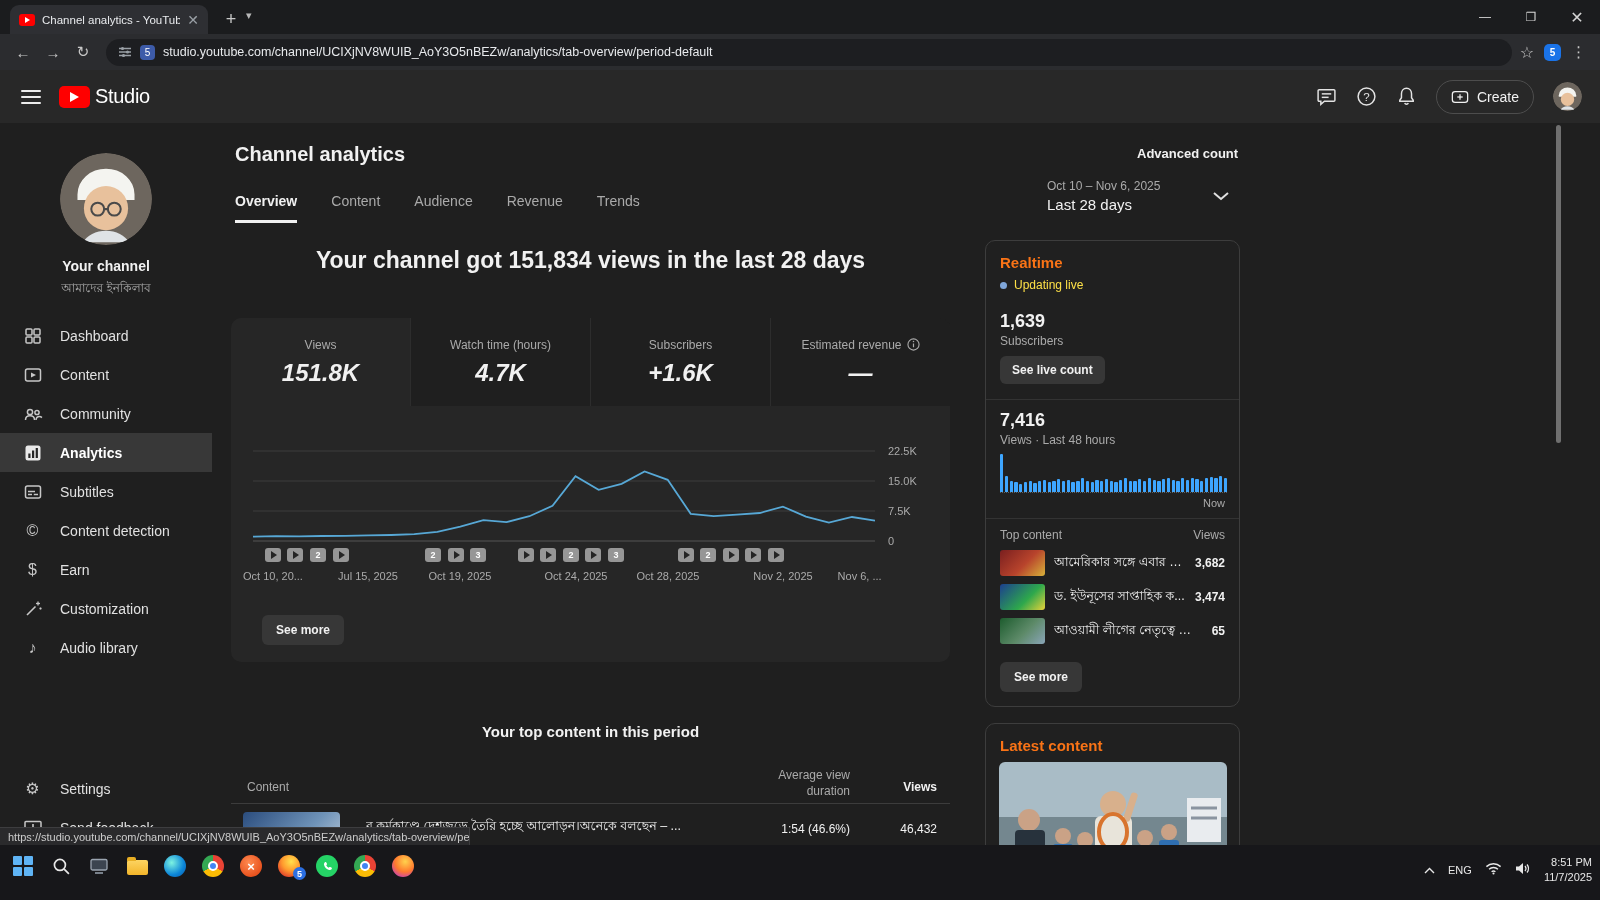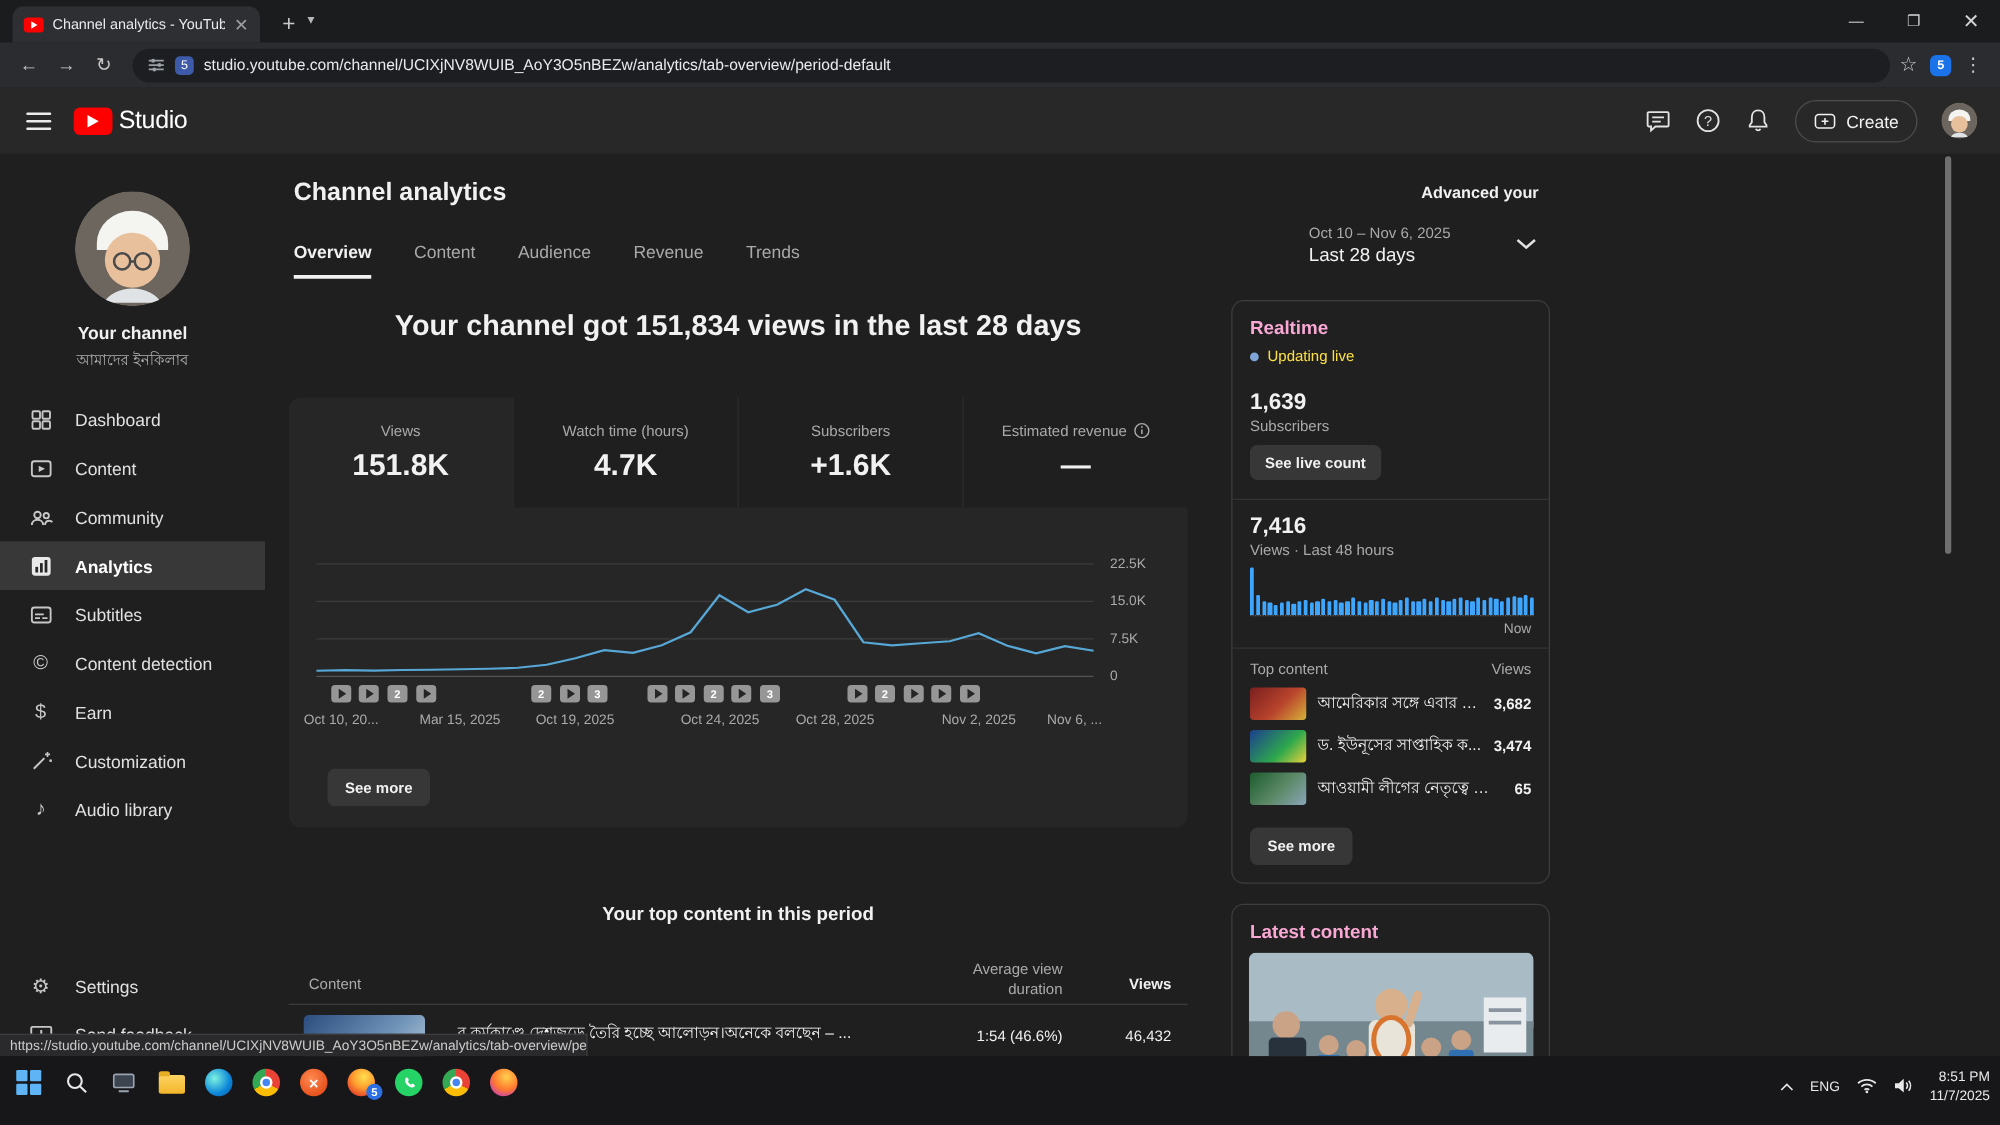--- a/index.html
+++ b/index.html
@@ -78,21 +78,21 @@
 
   .headline { position:absolute; left:19px; top:124px; width:719px; text-align:center; font-size:23px; font-weight:bold; color:#f1f1f1; }
 
   .chart-card { position:absolute; left:19px; top:195px; width:719px; height:344px; background:#262626; border-radius:10px; overflow:hidden; }
   .metrics { display:flex; height:88px; }
   .metric { flex:1; background:#1f1f1f; border-left:1px solid #2d2d2d; display:flex; flex-direction:column;
             align-items:center; justify-content:center; gap:7px; }
   .metric:first-child { border-left:none; }
   .metric.selected { background:transparent; }
   .metric-label { font-size:12px; color:#aaa; display:flex; align-items:center; gap:5px; }
-  .metric-value { font-size:24px; color:#f1f1f1; font-weight:bold; }
+  .metric-value { font-size:24px; color:#f1f1f1; font-weight:bold;font-style:italic; }
   .plot { position:absolute; left:22px; top:128px; width:622px; height:100px; }
   .ytick { position:absolute; left:657px; font-size:11px; color:#aaa; }
   .markers { position:absolute; left:22px; top:230px; width:622px; height:15px; }
   .marker { position:absolute; top:0; width:16px; height:14px; background:#969696; border-radius:3px; color:#fff;
             font-size:9px; font-weight:bold; display:flex; align-items:center; justify-content:center; }
   .marker .tri { width:0; height:0; border-left:6px solid #252525; border-top:4px solid transparent; border-bottom:4px solid transparent; margin-left:1px; }
   .xticks { position:absolute; left:0; top:252px; width:100%; height:14px; }
   .xtick { position:absolute; font-size:11px; color:#aaa; white-space:nowrap; transform:translateX(-50%); }
   .chip { display:inline-block; background:#373737; color:#f1f1f1; font-size:12px; font-weight:bold;
           padding:8px 14px; border-radius:6px; }
@@ -108,21 +108,21 @@
               background:linear-gradient(135deg,#2b4d7e 0%,#6f93b8 55%,#cfd8e2 100%); }
   .tc-rowtitle { position:absolute; left:135px; top:14px; right:245px; font-size:12.5px; color:#f1f1f1; line-height:1.4;
                  max-height:36px; overflow:hidden; }
   .tc-dur { position:absolute; right:100px; top:18px; font-size:12px; color:#f1f1f1; text-align:right; }
   .tc-views { position:absolute; right:13px; top:18px; font-size:12px; color:#f1f1f1; }
 
   
   .rcard { position:absolute; left:773px; width:255px; background:#202020; border:1px solid #3d3d3d; border-radius:10px; }
   .realtime-card { top:117px; height:467px; }
   .latest-card { top:600px; height:200px; }
-  .rc-title { position:absolute; left:14px; top:13px; font-size:15px; font-weight:bold; color:#f9a8d4; }
+  .rc-title { position:absolute; left:14px; top:13px; font-size:15px; font-weight:bold; color:#f97316; }
   .rt-live { position:absolute; left:14px; top:37px; display:flex; align-items:center; gap:7px; font-size:12px; color:#fde047; }
   .live-dot { width:7px; height:7px; border-radius:50%; background:#7fa6d9; }
   .rt-subs { position:absolute; left:14px; top:70px; font-size:18px; font-weight:bold; color:#f1f1f1; }
   .rt-subs-label { position:absolute; left:14px; top:93px; font-size:12px; color:#aaa; }
   .rt-live-btn { position:absolute; left:14px; top:115px; padding:7px 12px; }
   .rt-div1 { position:absolute; left:0; right:0; top:158px; border-top:1px solid #333; }
   .rt-views { position:absolute; left:14px; top:169px; font-size:18px; font-weight:bold; color:#f1f1f1;text-align:right; }
   .rt-views-label { position:absolute; left:14px; top:192px; font-size:12px; color:#aaa; }
   .rt-bars { position:absolute; left:14px; top:212px; width:227px; height:40px; display:flex; align-items:flex-end; gap:1.5px;
              border-bottom:1px dotted #5f5f5f; }
@@ -382,21 +382,21 @@
                 <circle cx="10" cy="11.8" r="0.9" fill="#c7c7c7"></circle>
               </svg>
             </span>
           <span>Send feedback</span>
         </div>
       </div>
     </aside>
 
     <main class="main">
       <div class="page-title">Channel analytics</div>
-      <div class="advanced-mode">Advanced your</div>
+      <div class="advanced-mode">Advanced count</div>
 
       <div class="an-tabs">
         <span class="an-tab active">Overview</span>
         <span class="an-tab">Content</span>
         <span class="an-tab">Audience</span>
         <span class="an-tab">Revenue</span>
         <span class="an-tab">Trends</span>
       </div>
 
       <div class="date-picker">
@@ -486,21 +486,21 @@
             </div>
             <div class="marker" style="left: 492px;">
               <span class="tri"></span>
             </div>
             <div class="marker" style="left: 515px;">
               <span class="tri"></span>
             </div>
           </div>
         <div class="xticks">
             <span class="xtick" style="left: 12px; transform: translateX(0px);">Oct 10, 20...</span>
-            <span class="xtick" style="left: 137px;">Mar 15, 2025</span>
+            <span class="xtick" style="left: 137px;">Jul 15, 2025</span>
             <span class="xtick" style="left: 229px;">Oct 19, 2025</span>
             <span class="xtick" style="left: 345px;">Oct 24, 2025</span>
             <span class="xtick" style="left: 437px;">Oct 28, 2025</span>
             <span class="xtick" style="left: 552px;">Nov 2, 2025</span>
             <span class="xtick" style="left: 644px; transform: translateX(-85%);">Nov 6, ...</span>
           </div>
 
         <span class="chip card-see-more">See more</span>
       </section>
 

